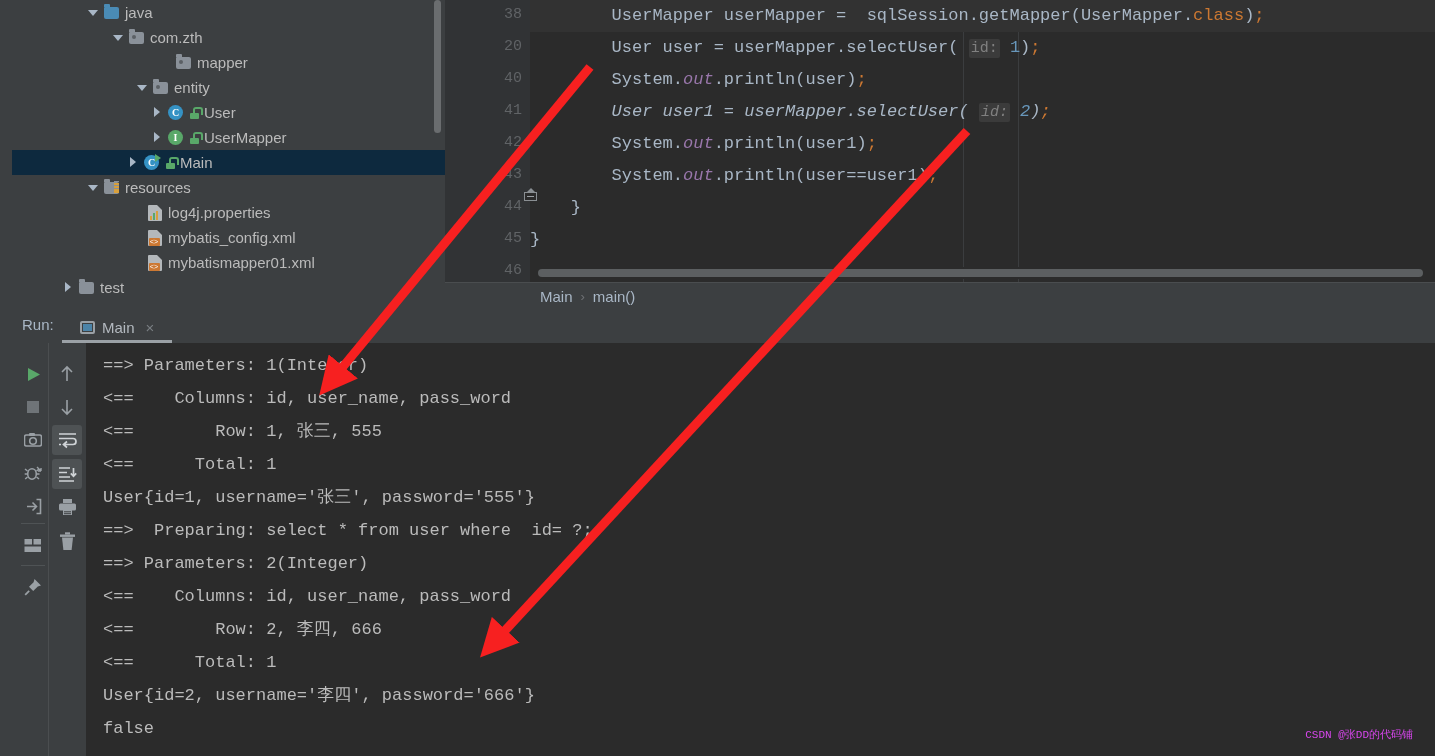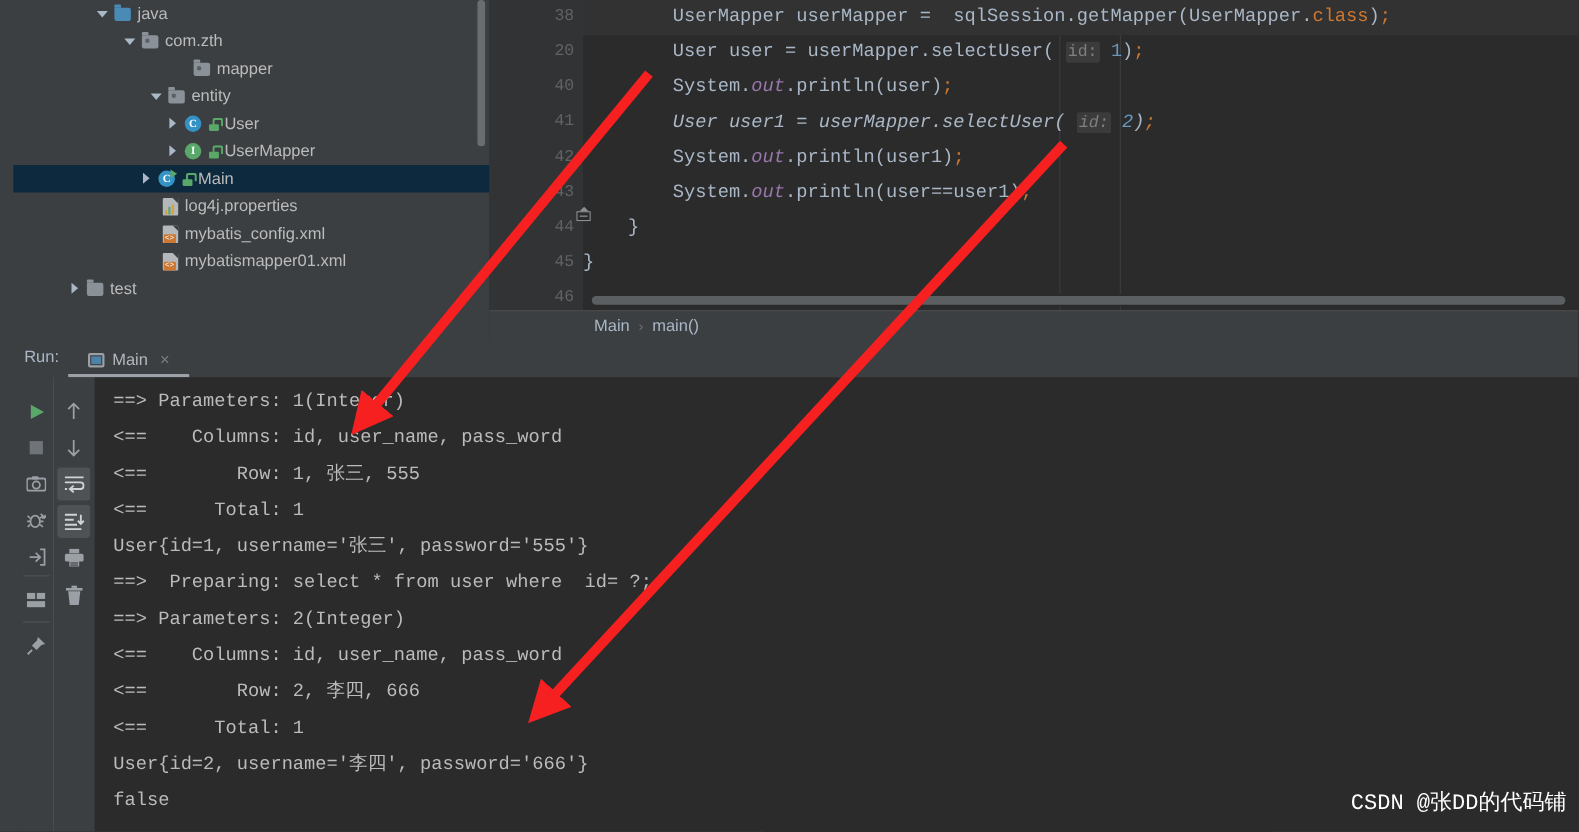--- a/index.html
+++ b/index.html
@@ -124,21 +124,21 @@
      border-left:1px solid #4b4e50; }
   .tb-btn{ position:absolute; width:28px; height:28px; display:flex; align-items:center;
      justify-content:center; border-radius:3px; }
   .tb-btn.active{ background:#4e5254; }
   .sep-h{ position:absolute; width:24px; height:1px; background:#4f5355; }
 
   .console{ position:absolute; left:86px; top:33px; width:1349px; height:413px; background:#2b2b2b;
      font-family:"Liberation Mono", monospace; font-size:17px; color:#bbbbbb; overflow:hidden; }
   .oline{ position:absolute; left:17px; height:33px; line-height:33px; white-space:pre; }
 
-  .watermark{ position:absolute; right:11px; bottom:14px; color:#ffffff; font-size:20px; }
+  .watermark{ position:absolute; right:22px; bottom:14px; color:#d946ef; font-size:11px; }
 
   
   .arrows{ position:absolute; left:0; top:0; width:1435px; height:756px; pointer-events:none; }
 </style>
 </head>
 <body>
 
 <div id="root">
 
   <div class="top-area">
@@ -204,20 +204,30 @@
             <span class="lbl">UserMapper</span>
           </div>
           <div class="tree-row selected">
             <span style="display:inline-block;width:116px;flex:0 0 auto"></span>
             <span class="twisty closed"></span>
             <span class="ico">
               <span class="cls-main">C</span>
             </span>
             <span class="lockico"></span>
             <span class="lbl">Main</span>
+          </div>
+          <div class="tree-row">
+            <span style="display:inline-block;width:76px;flex:0 0 auto"></span>
+            <span class="twisty open"></span>
+            <span class="ico">
+              <span class="fld fld-res">
+                <span class="bars"></span>
+              </span>
+            </span>
+            <span class="lbl">resources</span>
           </div>
           <div class="tree-row">
             <span style="display:inline-block;width:119px;flex:0 0 auto"></span>
             <span class="twisty"></span>
             <span class="ico">
               <span class="fileico">
                 <span class="chart">
                   <i style="left:0;height:4px;background:#d8a03c"></i>
                   <i style="left:3px;height:7px;background:#59a869"></i>
                   <i style="left:6px;height:9px;background:#d8a03c"></i>

